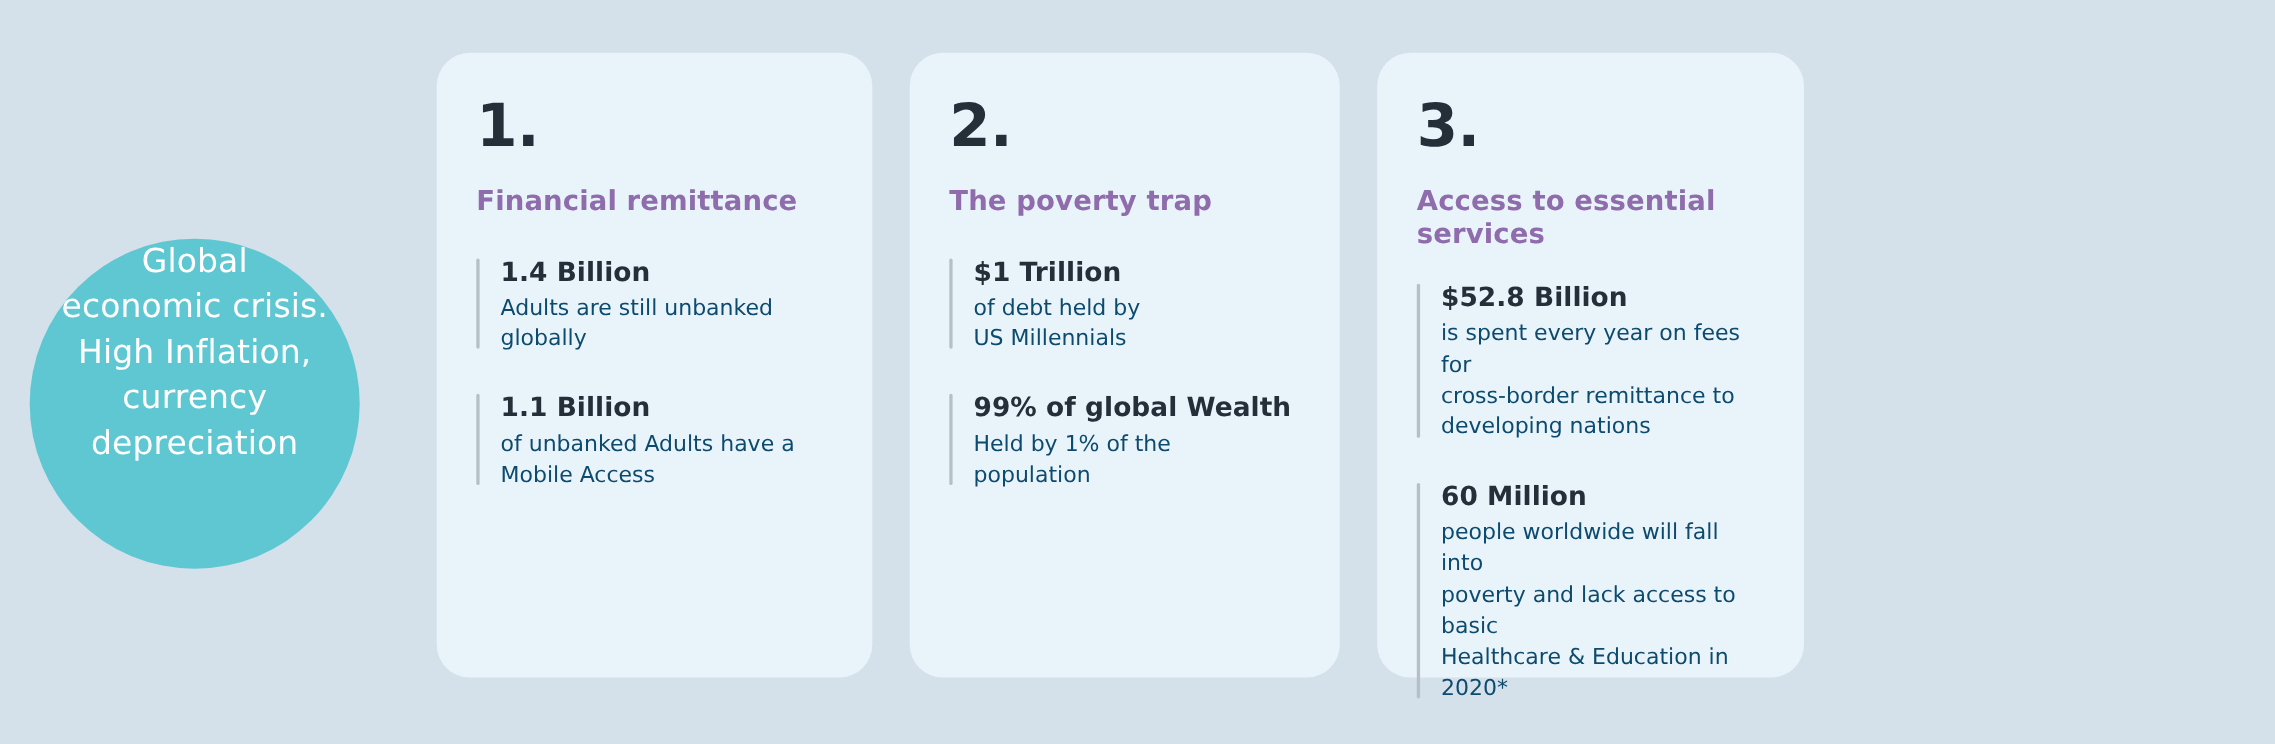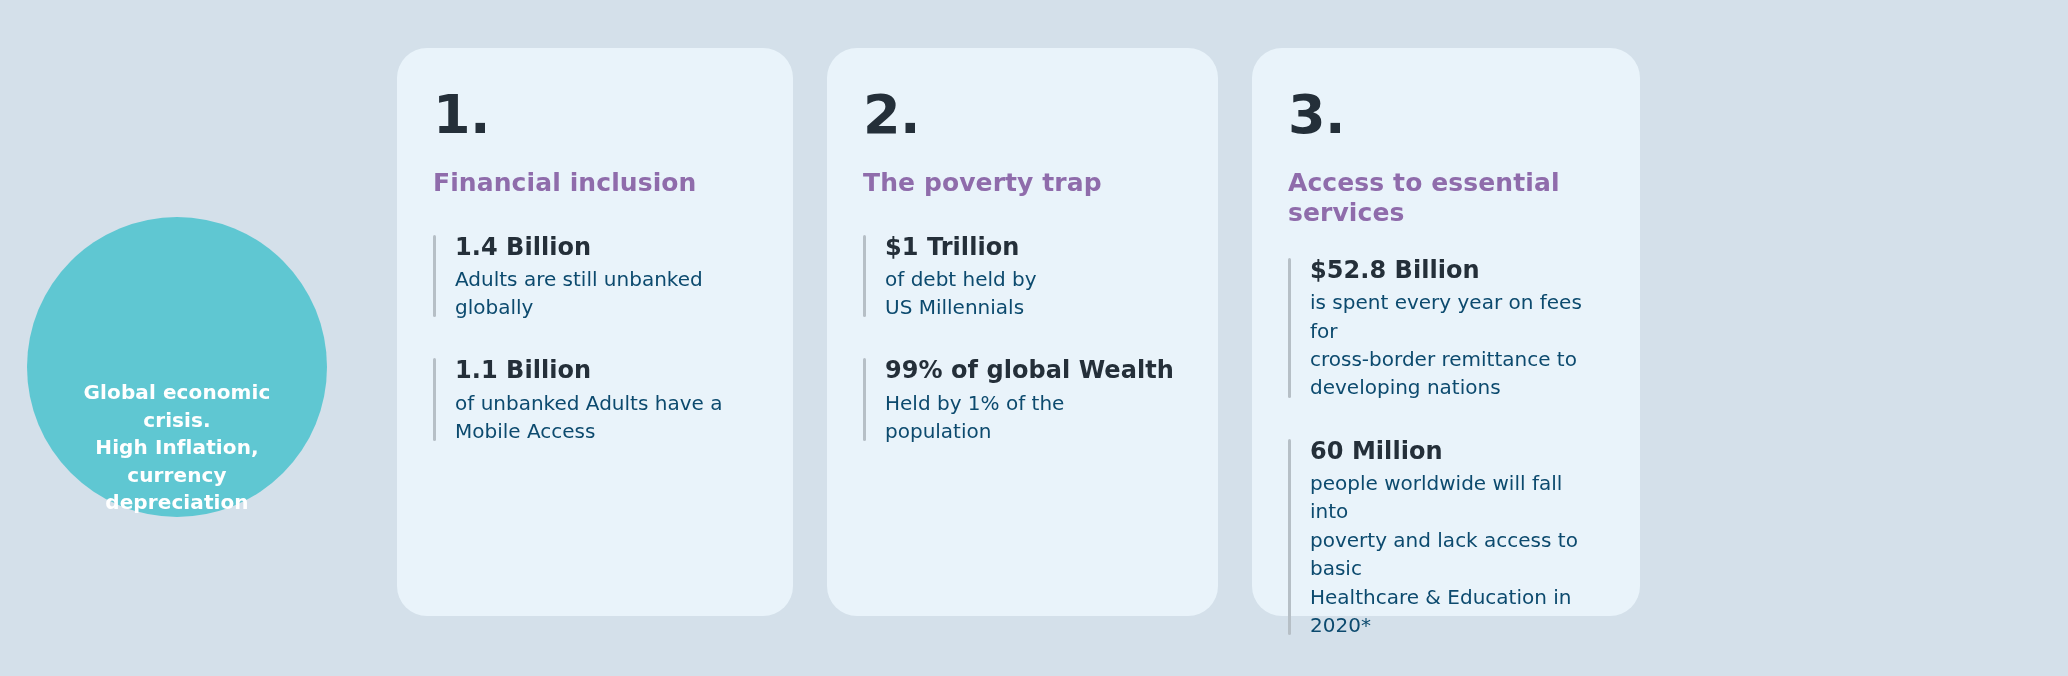--- a/index.html
+++ b/index.html
@@ -21,26 +21,26 @@
     height: 676px;
     background: #d4e0ea;
   }
 
   
   .circle {
     position: absolute;
     border-radius: 50%;
     background: #5fc7d2;
     display: flex;
-    align-items: flex-end;
+    align-items: flex-start;
     justify-content: center;
     text-align: center;
     color: #ffffff;
-    font-weight: 700;
-    font-size: 20px;
+    font-weight: 400;
+    font-size: 30px;
     line-height: 1.38;
     letter-spacing: 0.1px;
     padding: 0 26px;
     white-space: pre-line;
   }
 
   .circle-left {
     left: 27px;
     top: 217px;
     width: 300px;
@@ -142,21 +142,21 @@
 
   <div class="circle circle-left">
     <span>Global economic crisis.
 High Inflation, currency depreciation</span>
   </div>
 
   <div class="cards">
 
     <div class="card card-1">
       <div class="card-number">1.</div>
-      <div class="card-title">Financial inclusion</div>
+      <div class="card-title">Financial remittance</div>
       <div class="stats">
         <div class="stat">
           <span class="stat-rule"></span>
           <div class="stat-value">1.4 Billion</div>
           <div class="stat-desc">Adults are still unbanked
 globally</div>
         </div>
         <div class="stat">
           <span class="stat-rule"></span>
           <div class="stat-value">1.1 Billion</div>

